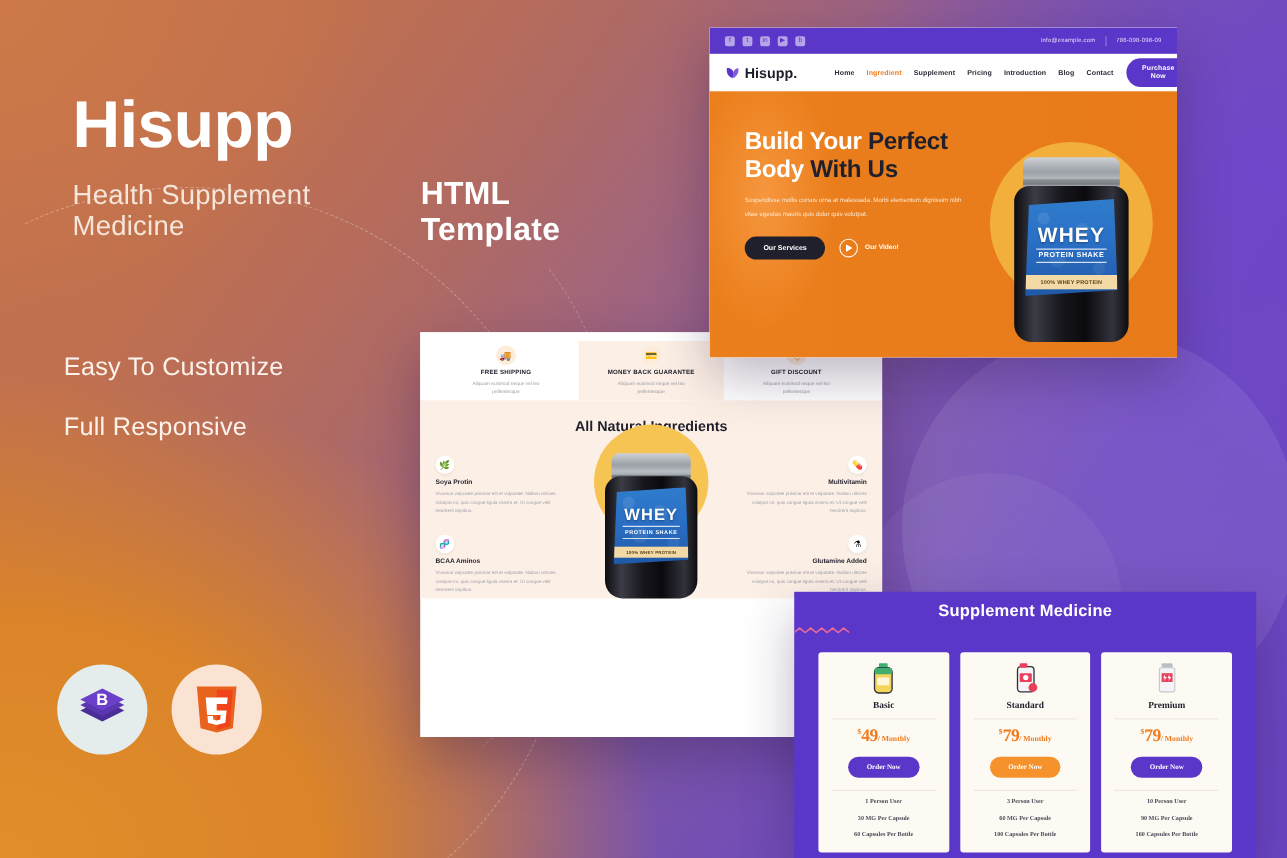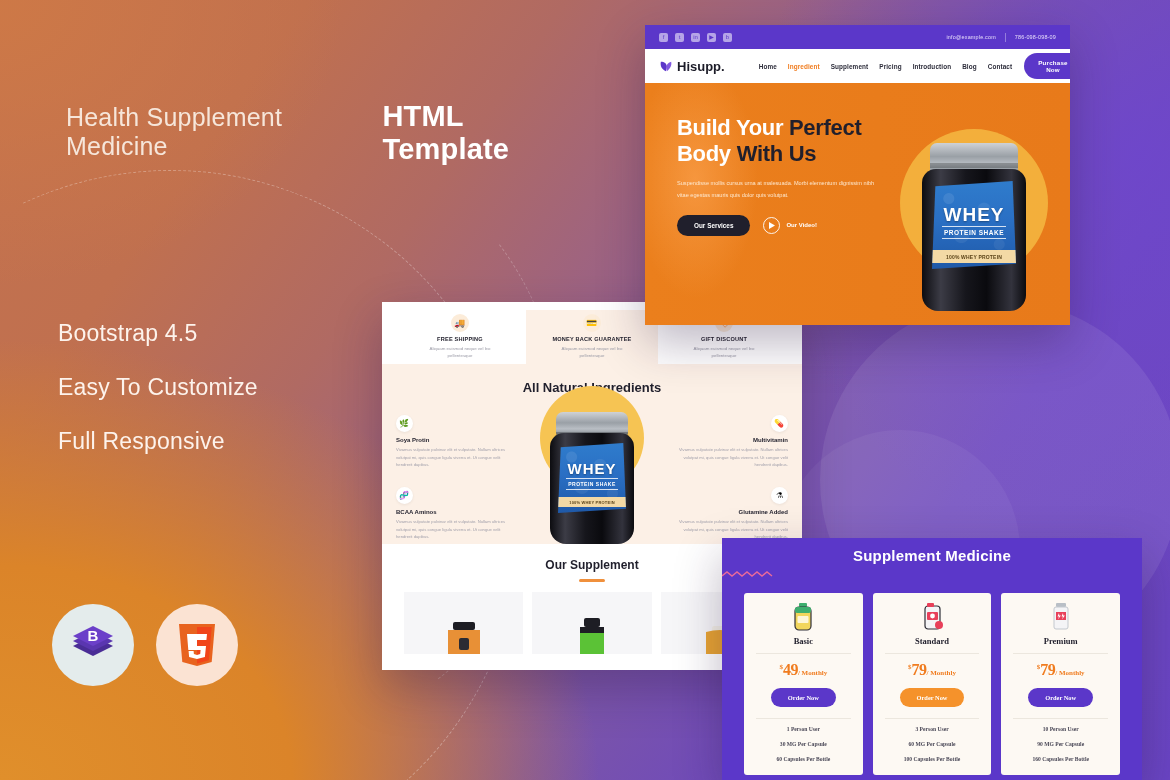--- a/index.html
+++ b/index.html
@@ -182,28 +182,28 @@
   <div class="bg-base"></div>
   <div class="bg-orange"></div>
   <div class="bg-orange2"></div>
   <div class="bg-purple"></div>
   <div class="bg-circle"></div>
   <div class="bg-circle2"></div>
   <div class="arc"></div>
   <div class="arc2"></div>
 
   <div class="left">
+    <div class="brand-title">Hisupp</div>
     <div class="sub-row">
       <span class="sub-light">Health Supplement Medicine</span>
       <span class="sub-bold">HTML Template</span>
     </div>
   </div>
 
   <div class="features">
-    <div class="feature">Bootstrap 4.5</div>
     <div class="feature">Easy To Customize</div>
     <div class="feature">Full Responsive</div>
   </div>
 
   <div class="badges">
     <div class="badge bs">
       <svg width="52" height="50" viewBox="0 0 52 50">
         <path d="M26 36 L6 26 L26 16 L46 26 Z" fill="#4a2d96"></path>
         <path d="M26 31 L6 21 L26 11 L46 21 Z" fill="#5a36b0"></path>
         <path d="M26 26 L6 16 L26 6 L46 16 Z" fill="#6b3fc9"></path>
@@ -356,46 +356,20 @@
           <div class="ing-d">Vivamus vulputate pulvinar elit et vulputate. Nullam ultrices volutpat mi, quis congue ligula viverra et. Ut congue velit hendrerit dapibus.</div>
         </div>
         <div class="ing-item r i4">
           <div class="ing-ic">⚗</div>
           <div class="ing-n">Glutamine Added</div>
           <div class="ing-d">Vivamus vulputate pulvinar elit et vulputate. Nullam ultrices volutpat mi, quis congue ligula viverra et. Ut congue velit hendrerit dapibus.</div>
         </div>
       </div>
     </div>
 
-    <div class="supp">
-      <div class="supp-t">Our Supplement</div>
-      <div class="supp-rule"></div>
-      <div class="supp-row">
-        <div class="supp-card">
-          <svg width="46" height="42" viewBox="0 0 46 42" style="position:absolute;left:50%;transform:translateX(-50%);bottom:0;">
-            <rect x="12" y="10" width="22" height="8" rx="2" fill="#1d1d24"></rect>
-            <path d="M7 18 h32 v26 H7 Z" fill="#e89036"></path>
-            <rect x="18" y="26" width="10" height="12" rx="2" fill="#2b2b33"></rect>
-          </svg>
-        </div>
-        <div class="supp-card">
-          <svg width="46" height="42" viewBox="0 0 46 42" style="position:absolute;left:50%;transform:translateX(-50%);bottom:0;">
-            <rect x="15" y="6" width="16" height="9" rx="2" fill="#1d1d24"></rect>
-            <path d="M11 15 h24 v29 H11 Z" fill="#5bc236"></path>
-            <rect x="11" y="15" width="24" height="6" fill="#1d1d24"></rect>
-          </svg>
-        </div>
-        <div class="supp-card">
-          <svg width="46" height="42" viewBox="0 0 46 42" style="position:absolute;left:50%;transform:translateX(-50%);bottom:0;">
-            <rect x="15" y="14" width="16" height="6" rx="2" fill="#f3f0e6"></rect>
-            <path d="M9 20 q14 -4 28 0 v24 H9 Z" fill="#e8a432"></path>
-          </svg>
-        </div>
-      </div>
-    </div>
   </div>
 
   <div class="mock mock-price">
     <div class="pr-title">Supplement Medicine</div>
     <svg class="pr-zig" viewBox="0 0 52 7">
       <polyline points="0,5 5,1 10,5 15,1 20,5 25,1 30,5 35,1 40,5 45,1 50,5" fill="none" stroke="#e96a9a" stroke-width="1.4"></polyline>
     </svg>
 
     <div class="pr-row">
 

